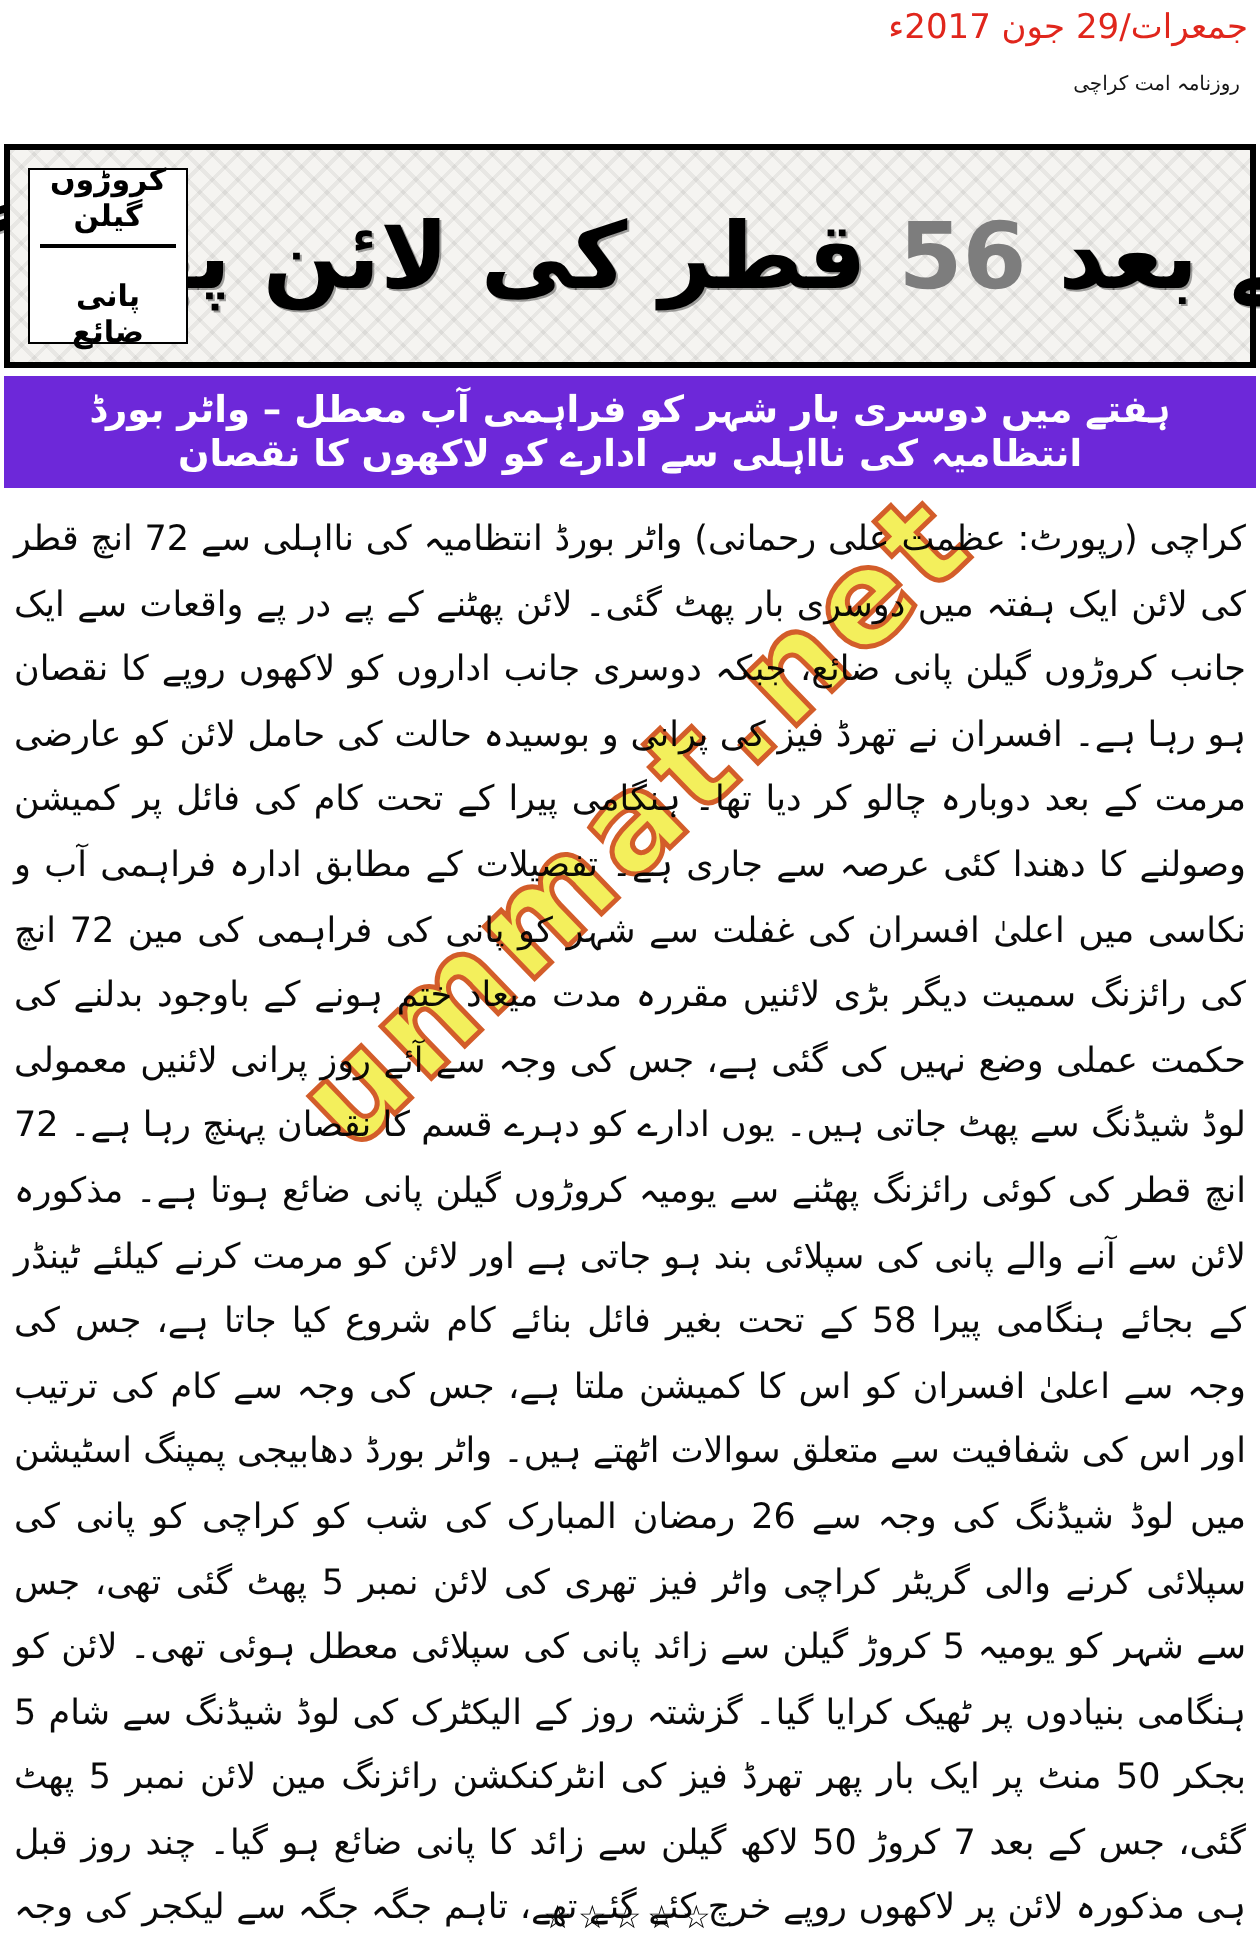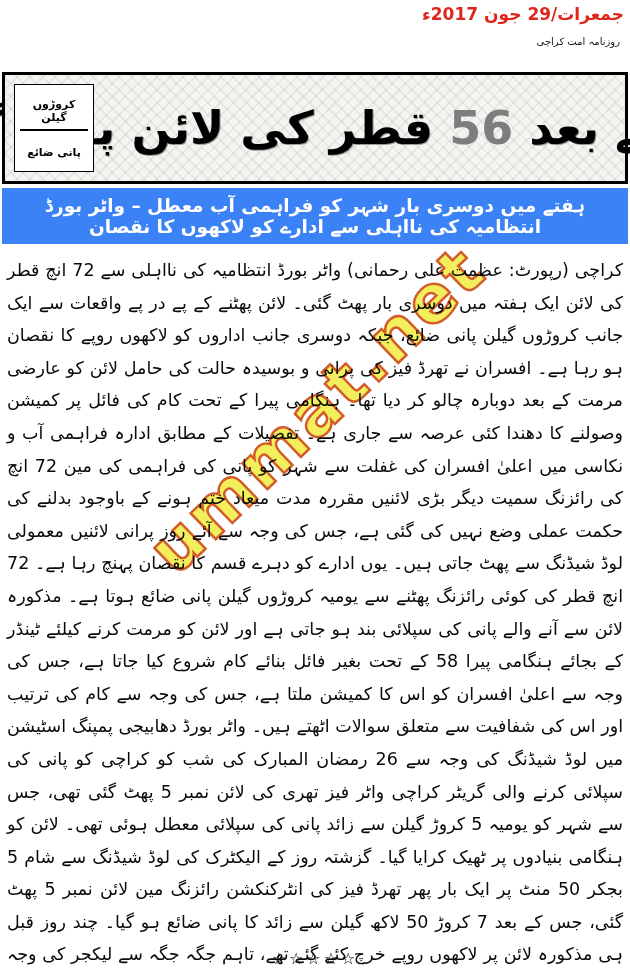--- a/index.html
+++ b/index.html
@@ -2,57 +2,57 @@
 <html lang="ur"><head>
 <meta charset="utf-8">
 <style>
   * { margin:0; padding:0; box-sizing:border-box; }
   html,body { width:630px; height:972px; background:#ffffff; font-family:"DejaVu Sans", sans-serif; }
   .page { position:relative; width:630px; height:972px; background:#fff; overflow:hidden; }
 
   
   .date-line {
     position:absolute; top:4px; right:6px;
-    direction:rtl; color:#e0261c; font-size:17px; font-weight:bold; white-space:nowrap;
+    direction:rtl; color:#e0261c; font-size:17px; font-weight:normal; white-space:nowrap;
   }
   .pub-line {
     position:absolute; top:36px; right:10px;
     direction:rtl; color:#161616; font-size:10px; white-space:nowrap;
   }
 
   
   .banner {
     position:absolute; top:72px; left:2px; right:2px; height:112px;
     border:3px solid #000; background-color:#f5f4f1;
     background-image:
       repeating-linear-gradient(45deg, rgba(0,0,0,0.055) 0 2px, transparent 2px 9px),
       repeating-linear-gradient(135deg, rgba(0,0,0,0.055) 0 2px, transparent 2px 9px);
     display:flex; align-items:center; justify-content:center;
     padding-left:100px;
   }
   .side-box {
     position:absolute; left:9px; top:9px; bottom:9px; width:80px;
     background:#fff; border:1px solid #000;
     display:flex; flex-direction:column; align-items:center; justify-content:center;
-    direction:rtl; font-size:11px; font-weight:bold; color:#000; text-align:center;
+    direction:rtl; font-size:15px; font-weight:bold; color:#000; text-align:center;
   }
   .side-box .kicker-top { padding:0 4px 5px; border-bottom:2px solid #000; width:86%; }
   .side-box .kicker-bottom { padding:15px 4px 0; width:86%; }
 
   .headline {
     direction:rtl; white-space:nowrap; color:#000;
     font-size:46px; font-weight:bold; letter-spacing:-1px;
     text-shadow:1px 1px 0 rgba(0,0,0,0.35);
   }
   .headline .hl-num { color:#7d7d7d; text-shadow:none; letter-spacing:0; }
 
   
   .subhead {
     position:absolute; top:188px; left:2px; right:2px; height:56px;
-    background:#3b82f6; color:#fff;
+    background:#6d28d9; color:#fff;
     display:flex; align-items:center; justify-content:center;
     direction:rtl; text-align:center; font-size:18.5px; font-weight:bold; padding:12px 10px;
   }
 
   
   .body-text {
     position:absolute; top:254px; left:7px; right:7px;
     direction:rtl; text-align:justify; text-align-last:center;
     font-size:17.5px; line-height:32.6px; color:#0a0a0a;
   }

